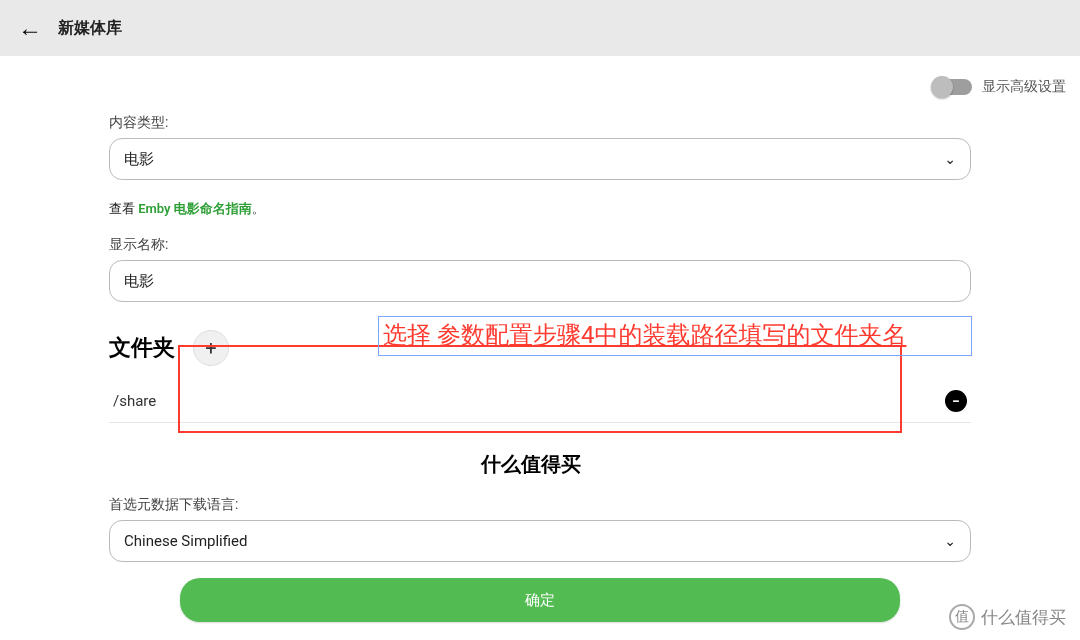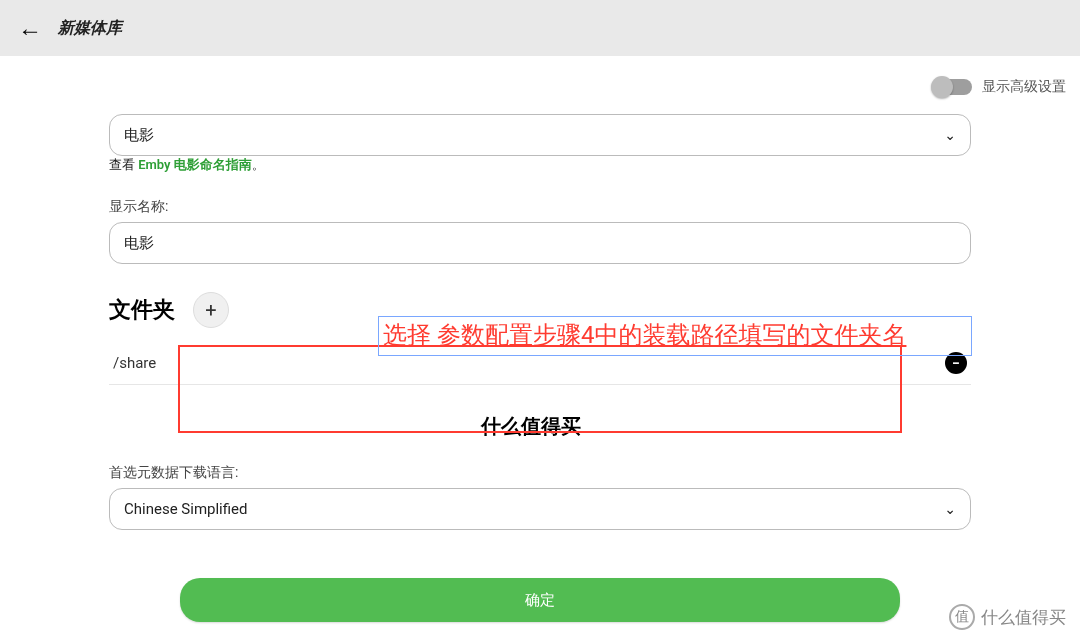--- a/index.html
+++ b/index.html
@@ -1,60 +1,61 @@
 <!DOCTYPE html>
 <html><head>
 <meta charset="utf-8">
 <style>
   * { box-sizing: border-box; margin: 0; padding: 0; }
   html, body { width: 1080px; height: 640px; font-family: -apple-system, "Segoe UI", Roboto, "Helvetica Neue", Arial, "Microsoft YaHei", sans-serif; background:#fff; overflow:hidden; }
   .header-bar { height:56px; background:#e9e9e9; display:flex; align-items:center; padding:0 18px; }
   .back-arrow { font-size:24px; color:#000; font-weight:bold; margin-right:16px; }
-  .header-title { font-size:16px; font-weight:700; color:#222;font-style:italic; }
+  .header-title { font-size:16px; font-weight:700; color:#222; }
   .content { position:relative; padding:0 109px; }
   .toggle-row { display:flex; align-items:center; justify-content:flex-end; margin:22px -95px 18px 0; }
   .toggle { width:38px; height:16px; background:#9e9e9e; border-radius:10px; position:relative; margin-right:10px; }
   .toggle .knob { width:22px; height:22px; background:#bdbdbd; border-radius:50%; position:absolute; left:-3px; top:-3px; box-shadow:0 1px 2px rgba(0,0,0,0.3); }
   .toggle-lbl { font-size:14px; color:#555; }
   .field-lbl { font-size:14px; color:#444; margin-bottom:6px; }
   .select-box, .text-box { width:100%; height:42px; border:1px solid #bbb; border-radius:13px; padding:0 14px; font-size:15px; color:#222; display:flex; align-items:center; position:relative; background:#fff; }
   .select-box .chev { position:absolute; right:14px; top:50%; transform:translateY(-50%); font-size:14px; color:#222; }
-  .help-row { font-size:13px; margin-top:0; color:#222; }
+  .help-row { font-size:13px; margin-top:20px; color:#222; }
   .help-row .green { color:#2e9f36; font-weight:600; }
   .section-header { display:flex; align-items:center; margin:24px 0 14px 0; }
   .section-title { font-size:22px; font-weight:800; color:#000; margin-right:18px; }
   .add-circle { width:36px; height:36px; border-radius:50%; background:#f0f0f0; border:1px solid #ddd; display:flex; align-items:center; justify-content:center; font-size:20px; color:#333; }
   .folder-row { display:flex; align-items:center; justify-content:space-between; padding:10px 4px; border-bottom:1px solid #e6e6e6; font-size:15px; color:#333;gap:9px; }
   .remove-circle { width:22px; height:22px; border-radius:50%; background:#000; color:#fff; display:flex; align-items:center; justify-content:center; font-size:14px; font-weight:bold; }
   .annotation-box { position:absolute; border:2px solid #ff3b30; z-index:8; pointer-events:none; }
   .annotation-text { position:absolute; font-size:24px; color:#ff3b30; font-weight:400; line-height:1.4; z-index:9; pointer-events:none; border:1px solid #7aa7ff; padding:2px 4px; background:transparent; }
   .confirm-bar { position:absolute; left:0; right:0; bottom:18px; padding:0 180px; }
   .confirm-btn { background:#52bc52; color:#fff; height:44px; border-radius:20px; display:flex; align-items:center; justify-content:center; font-size:15px; box-shadow:0 1px 2px rgba(0,0,0,0.15); }
   .watermark { position:absolute; right:14px; bottom:10px; display:flex; align-items:center; color:#888; font-size:17px; z-index:20; }
   .wm-badge { width:26px; height:26px; border-radius:50%; border:2px solid #aaa; display:flex; align-items:center; justify-content:center; font-size:14px; color:#888; margin-right:6px; }
-  .mt18 { margin-top:24px; }
+  .mt18 { margin-top:18px; }
   .mt28 { margin-top:28px;text-align:center; }
 </style>
 </head>
 <body>
 
 <div class="header-bar">
   <span class="back-arrow">←</span>
   <span class="header-title">新媒体库</span>
 </div>
 
 <div class="content">
 
   <div class="toggle-row">
     <div class="toggle">
         <div class="knob"></div>
       </div>
     <span class="toggle-lbl">显示高级设置</span>
   </div>
 
+  <div class="field-lbl">内容类型:</div>
   <div class="select-box">
     <span>电影</span>
     <span class="chev">⌄</span>
   </div>
   <div class="help-row">
     <span>查看 </span><a class="green">Emby 电影命名指南</a><span>。</span>
   </div>
 
   <div class="field-lbl mt18">显示名称:</div>
   <div class="text-box">

